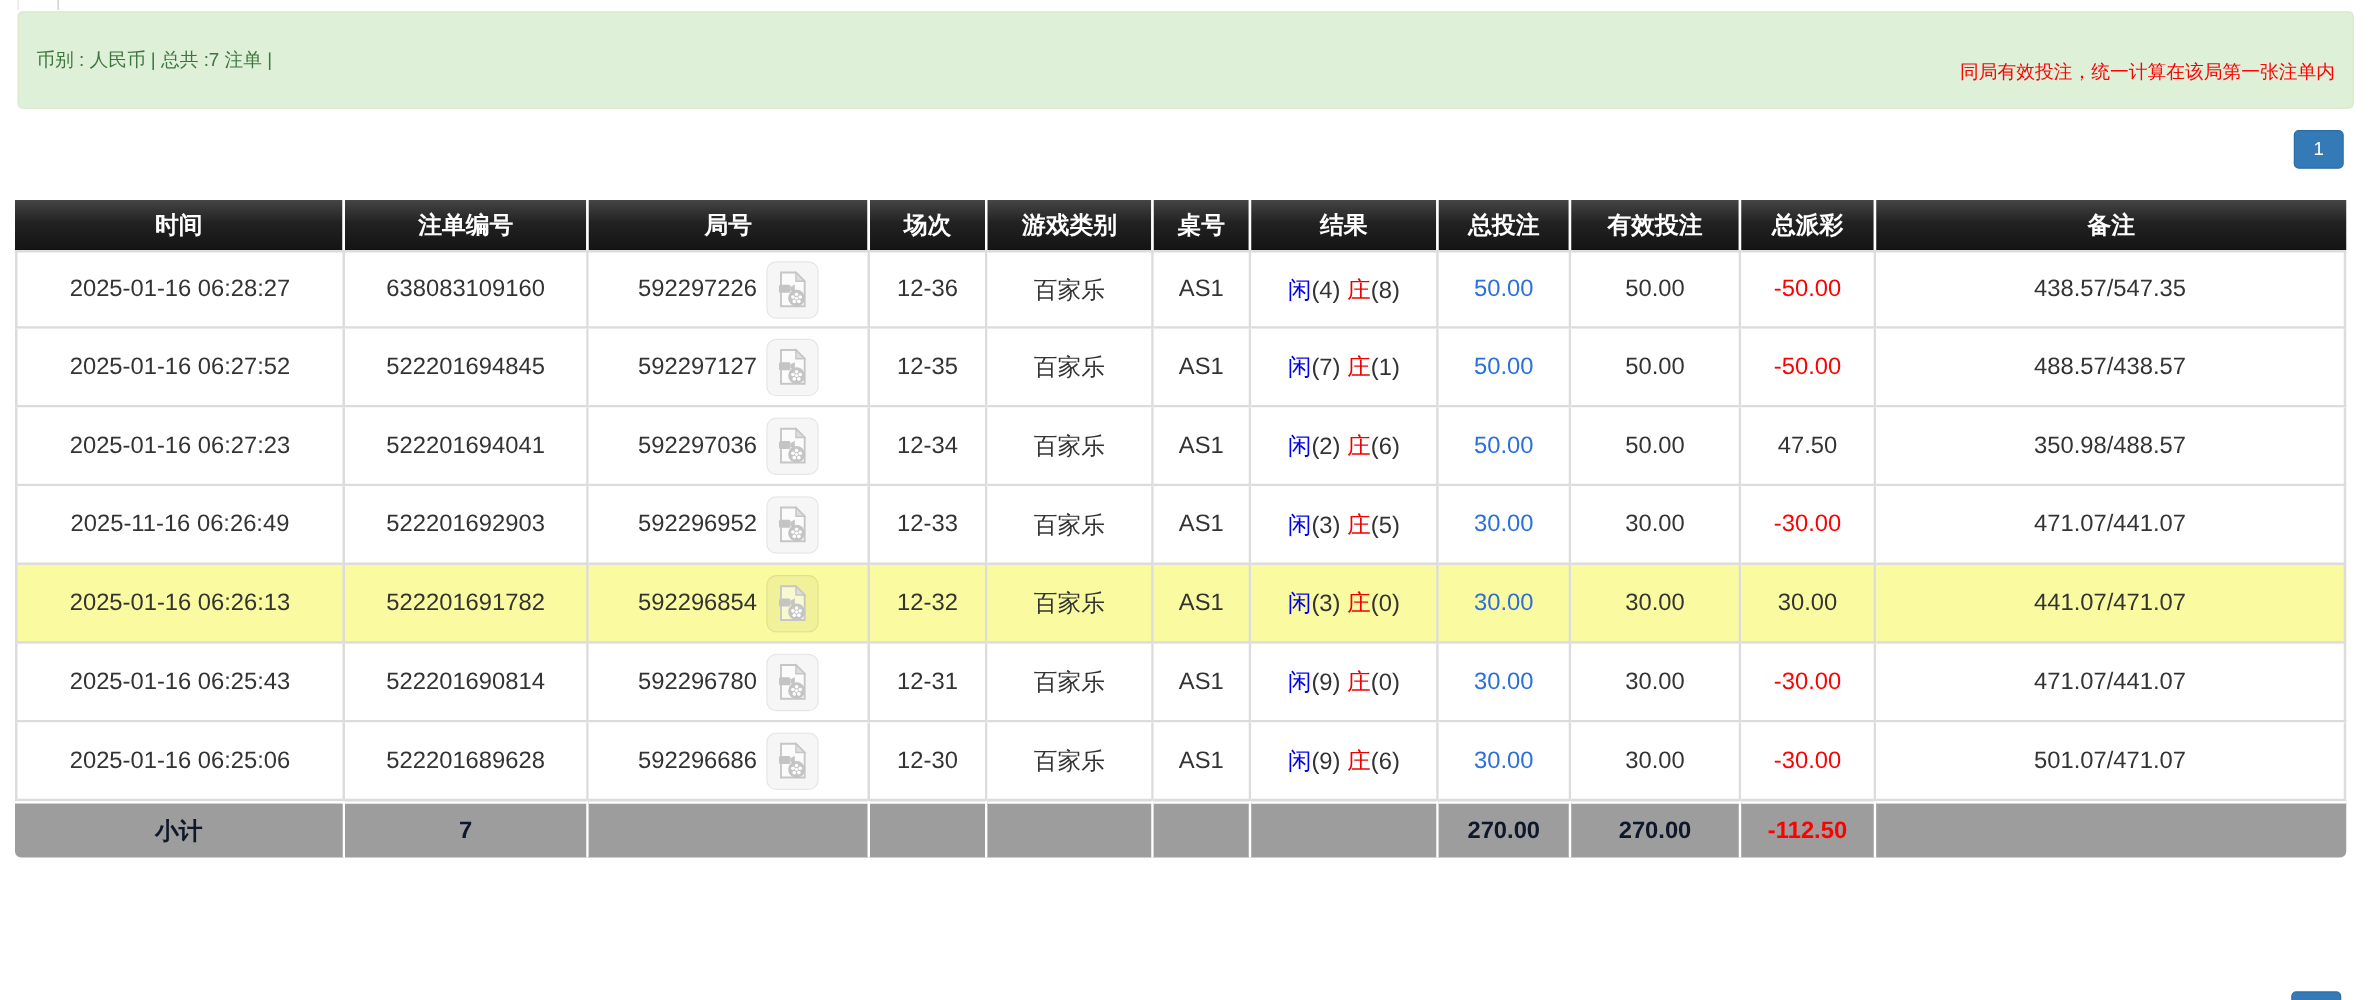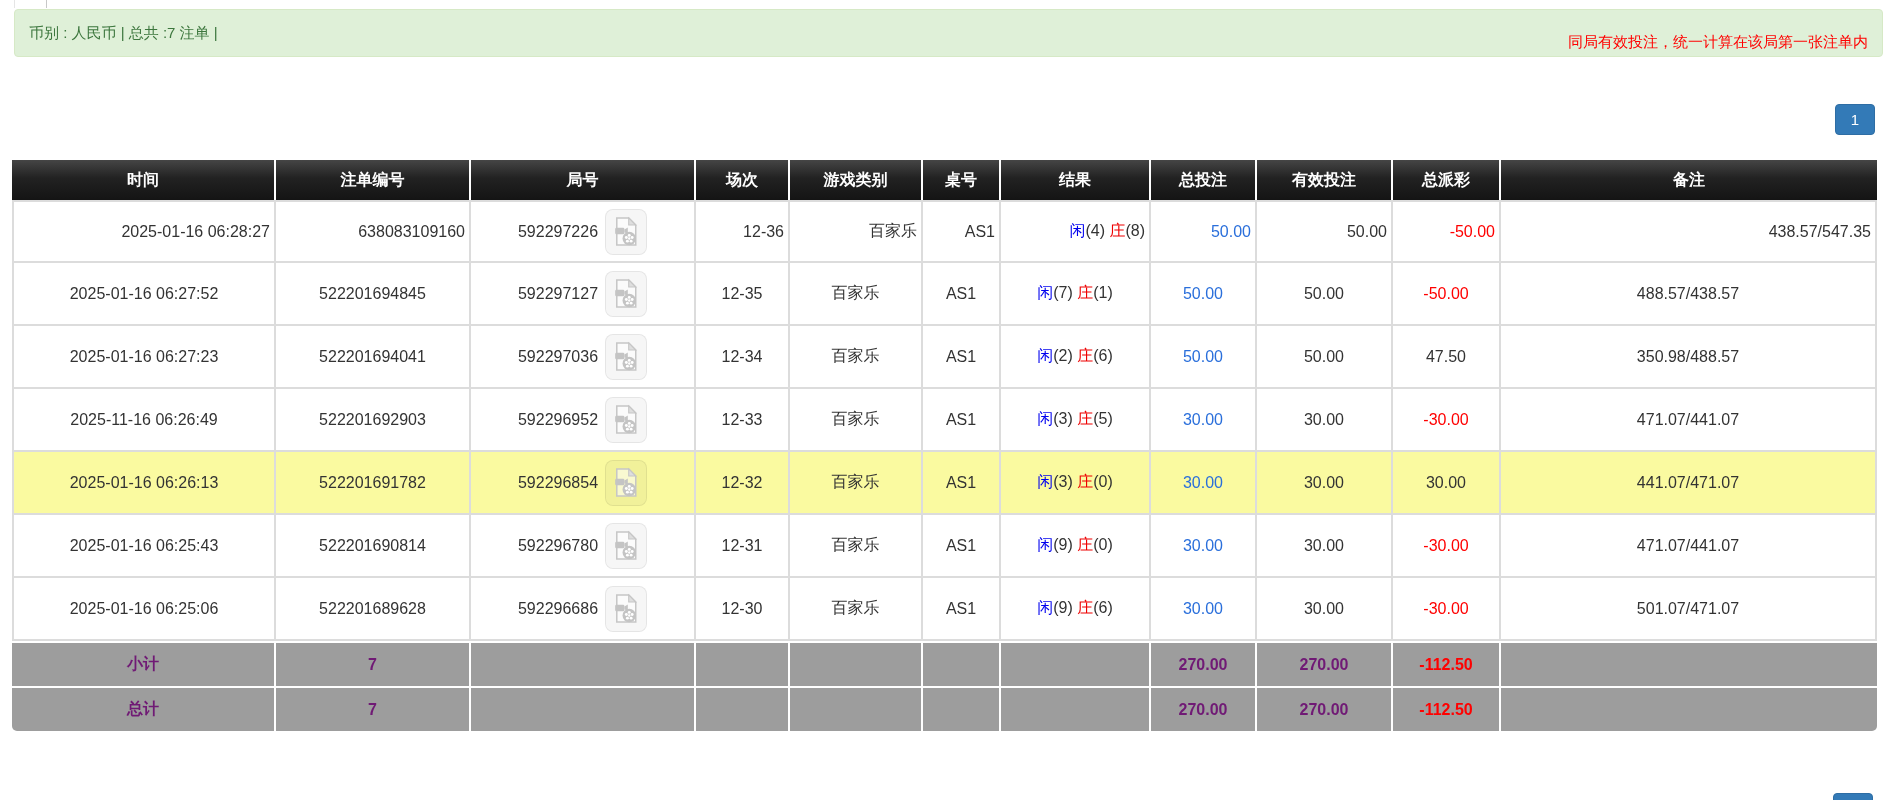--- a/index.html
+++ b/index.html
@@ -1,42 +1,42 @@
 <!DOCTYPE html>
 <html><head>
 <meta charset="utf-8">
 <style>
   html,body{margin:0;padding:0;width:1895px;height:800px;overflow:hidden;background:#fff;
     font-family:"Liberation Sans","DejaVu Sans",sans-serif;color:#333;}
   .artifact{position:absolute;left:14px;top:0;width:31px;height:8px;background:#fff;
     border-right:1px solid #c8c8c8;border-left:1px solid #e5e5e5;}
   
   .banner{position:absolute;left:14px;top:9px;width:1839px;height:46px;background:#dff0d8;
-    border:1px solid #d6e9c6;border-radius:4px;padding:0 14px;display:flex;align-items:center;
+    border:1px solid #d6e9c6;border-radius:4px;padding:15px 14px;display:flex;align-items:center;
     justify-content:space-between;font-size:15px;}
   .banner .left{color:#3c763d;}
   .banner .right{color:#ff0000;margin-top:18px;}
   
   .page-btn{position:absolute;width:40px;height:31px;background:#337ab7;border:1px solid #2e6da4;
     border-radius:4px;color:#fff;font-size:15px;display:flex;align-items:center;justify-content:center;
     box-sizing:border-box;cursor:pointer;}
   .page-top{right:20px;top:104px;}
   .page-bottom{right:22px;top:793px;}
   
   table{position:absolute;left:12px;top:160px;border-collapse:separate;border-spacing:0;
-    table-layout:fixed;width:1865px;font-size:16px;}
+    table-layout:fixed;width:1865px;font-size:19px;}
   thead th{background:linear-gradient(180deg,#454545 0%,#222 45%,#141414 100%);color:#fff;
     font-weight:bold;height:40px;border-right:2px solid #fff;padding:0;text-align:center;}
   thead th:last-child{border-right:none;}
   tbody td{height:63px;text-align:center;vertical-align:middle;background:#fff;
     border-bottom:2px solid #dcdcdc;border-right:2px solid #dcdcdc;padding:0 4px;box-sizing:border-box;}
   tbody td:first-child{border-left:2px solid #dcdcdc;}
-  tbody tr:first-child td{border-top:2px solid #dcdcdc;text-align:right;}
+  tbody tr:first-child td{border-top:2px solid #dcdcdc;}
   tbody tr.highlight td{background:#fafaa0;}
-  tfoot td{height:43px;background:#9d9d9d;color:#701a75;font-weight:bold;text-align:center;
+  tfoot td{height:43px;background:#9d9d9d;color:#0f172a;font-weight:bold;text-align:center;
     border-right:2px solid #fff;border-top:2px solid #fff;padding:0;}
   tfoot td:last-child{border-right:none;}
   tfoot tr:last-child td:first-child{border-bottom-left-radius:5px;}
   tfoot tr:last-child td:last-child{border-bottom-right-radius:5px;}
   .neg{color:#ff0000 !important;margin-left:44px;}
   .link{color:#2a6fdb;cursor:pointer;}
   .player{color:#0000ee;}
   .banker{color:#ee0000;}
   
   .vid-btn{display:inline-flex;align-items:center;justify-content:center;width:40px;height:44px;
@@ -353,29 +353,16 @@
       <td></td>
         <td></td>
         <td></td>
       <td></td>
         <td></td>
       <td>270.00</td>
       <td>270.00</td>
       <td class="neg">-112.50</td>
       <td></td>
     </tr>
-    <tr>
-      <td>总计</td>
-      <td>7</td>
-      <td></td>
-        <td></td>
-        <td></td>
-      <td></td>
-        <td></td>
-      <td>270.00</td>
-      <td>270.00</td>
-      <td class="neg">-112.50</td>
-      <td></td>
-    </tr>
   </tfoot>
 </table>
 
 <div class="page-btn page-bottom">1</div>
 
 </body></html>

